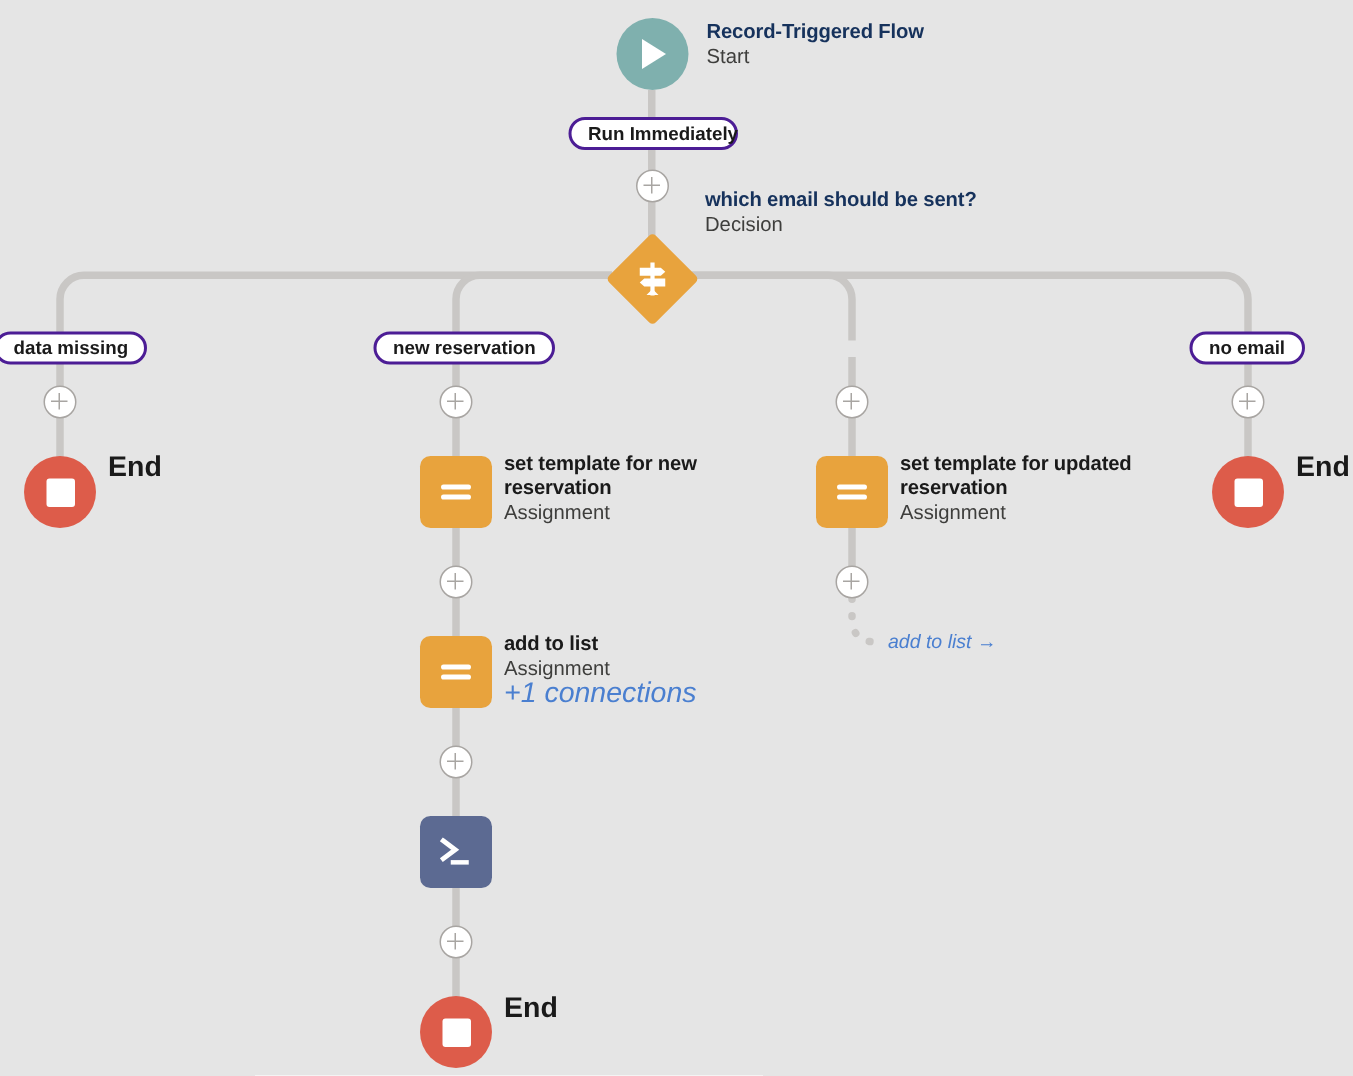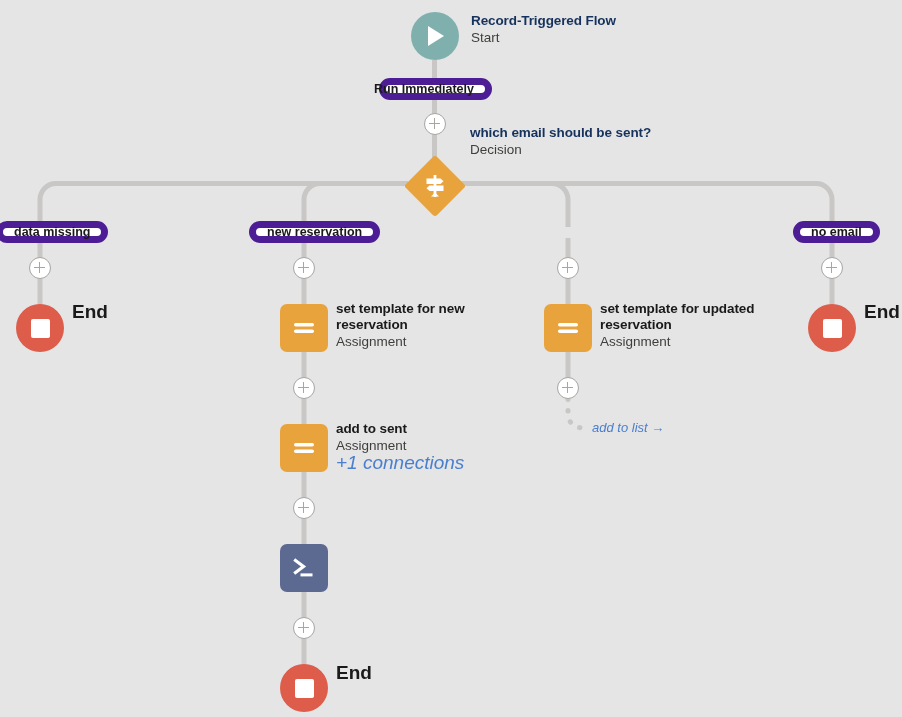--- a/index.html
+++ b/index.html
@@ -146,26 +146,26 @@
     font-size: 19px;
     font-weight: bold;
     color: #1a1a1a;
   }
 
   
   .pill {
     position: absolute;
     height: 22px;
     box-sizing: border-box;
-    border: 7px solid #4c1d95;
+    border: 2px solid #4c1d95;
     border-radius: 11px;
     background: #ffffff;
     display: flex;
     align-items: center;
-    justify-content: flex-end;
+    justify-content: flex-start;
     padding: 0 11px;
     font-size: 12.5px;
     font-weight: bold;
     color: #1a1a1a;
     white-space: nowrap;
   }
 
   
   .plus {
     position: absolute;
@@ -334,21 +334,21 @@
 
   <div class="node" style="left:280px; top:424px;">
     <div class="el-icon assignment">
       <svg width="28" height="28" viewBox="0 0 28 28" aria-hidden="true">
         <rect x="4" y="9" width="20" height="3.4" rx="1.7" fill="#ffffff"></rect>
         <rect x="4" y="15.6" width="20" height="3.4" rx="1.7" fill="#ffffff"></rect>
       </svg>
     </div>
   </div>
   <div class="node-text" style="left:336px; top:421px; width:200px;">
-    <div class="node-title dark">add to sent</div>
+    <div class="node-title dark">add to list</div>
     <div class="node-sub">Assignment</div>
     <div class="node-conn">+1 connections</div>
   </div>
 
   <div class="plus" style="left:293px; top:497px;"></div>
 
   <div class="node" style="left:280px; top:544px;">
     <div class="el-icon apex">
       <svg width="28" height="28" viewBox="0 0 28 28" aria-hidden="true">
         <path d="M5.5 6.5 L13.5 12.5 L5.5 18.5" fill="none" stroke="#ffffff" stroke-width="3.2" stroke-linecap="square" stroke-linejoin="miter"></path>

